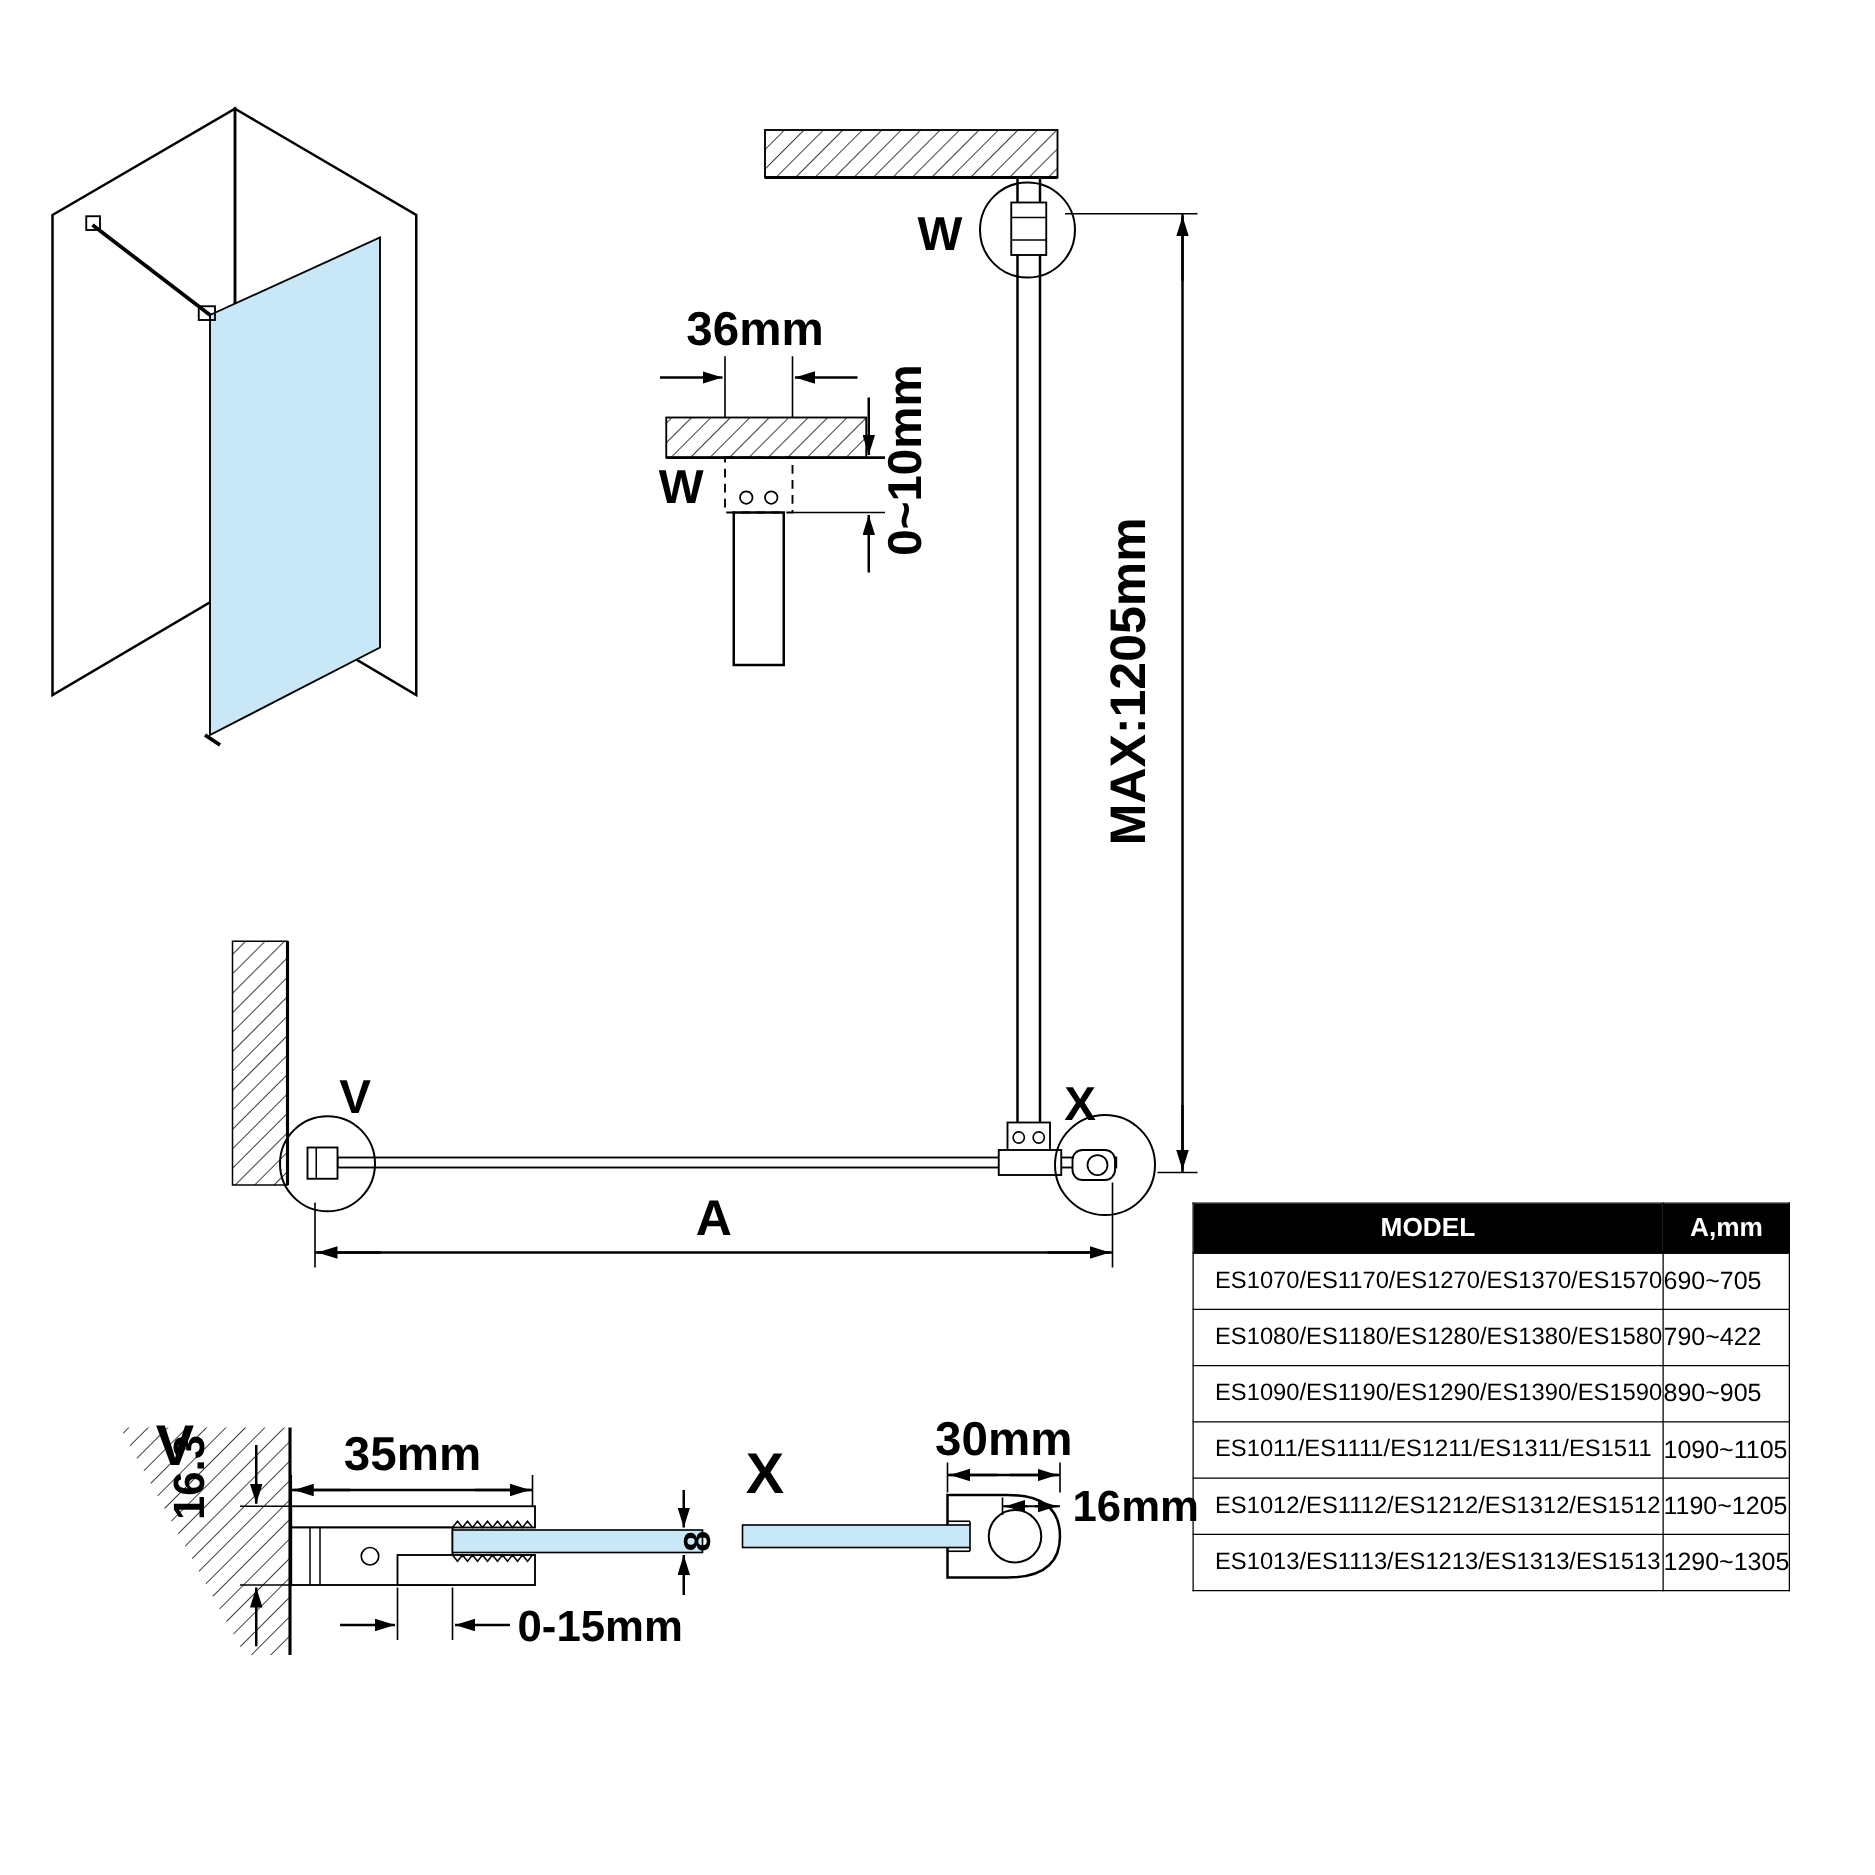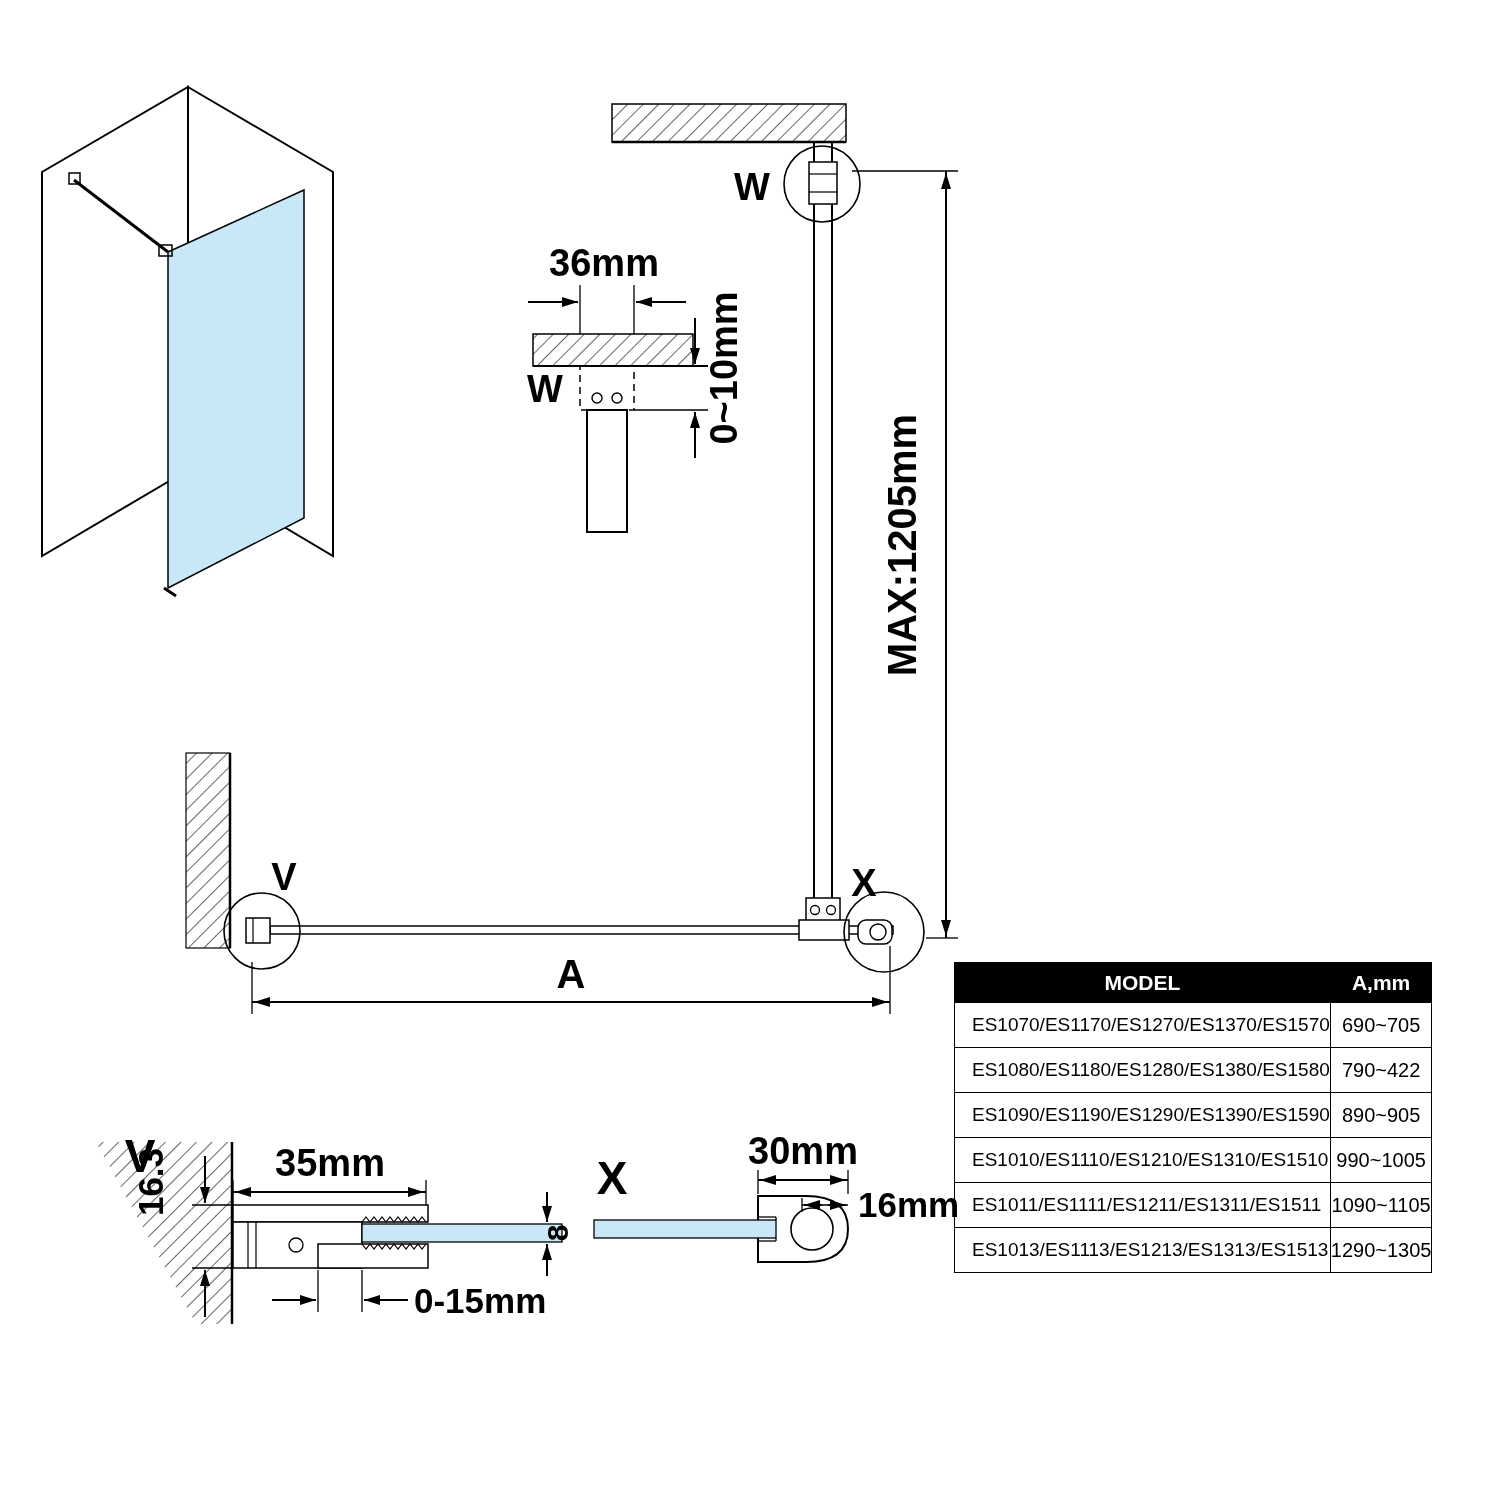--- a/index.html
+++ b/index.html
@@ -7,21 +7,21 @@
   body { width:1500px; height:1500px; font-family:"Liberation Sans", sans-serif; }
   .canvas { position:relative; width:1500px; height:1500px; background:#fff; overflow:hidden; }
   .canvas svg { position:absolute; left:0; top:0; }
   svg text { fill:#000; stroke:none; font-family:"Liberation Sans","DejaVu Sans",sans-serif; font-weight:bold; }
   .t30{font-size:30px} .t35{font-size:35px} .t38{font-size:38px} .t40{font-size:40px} .t46{font-size:46px}
   .spec-table { position:absolute; left:954px; top:962px; width:424px; }
   .spec-table table { width:100%; border-collapse:collapse; }
   .spec-table th { background:#000; color:#fff; border:1px solid #000; font-size:21px; font-weight:bold; height:40px; text-align:center; }
   .spec-table td { border:1px solid #000; height:45px; font-size:19px; color:#000; }
   td.model { text-align:left; padding-left:17px; width:375px; }
-  td.amm { text-align:center; font-size:20px; }
+  td.amm { text-align:left; font-size:20px; }
 </style>
 </head>
 <body>
 
 <div class="canvas">
 
 <svg width="1500" height="1500" viewBox="0 0 1500 1500">
   <defs>
     <marker id="arr" markerUnits="userSpaceOnUse" markerWidth="16" markerHeight="10" refX="16" refY="5" orient="auto">
       <path d="M0,0 L16,5 L0,10 Z" fill="#000"></path>
@@ -204,26 +204,26 @@
       </tr>
       <tr>
         <td class="model">ES1080/ES1180/ES1280/ES1380/ES1580</td>
         <td class="amm">790~422</td>
       </tr>
       <tr>
         <td class="model">ES1090/ES1190/ES1290/ES1390/ES1590</td>
         <td class="amm">890~905</td>
       </tr>
       <tr>
-        <td class="model">ES1010/ES1110/ES1210/ES1310/ES1510</td>
-        <td class="amm">990~1005</td>
-      </tr>
-      <tr>
         <td class="model">ES1011/ES1111/ES1211/ES1311/ES1511</td>
         <td class="amm">1090~1105</td>
+      </tr>
+      <tr>
+        <td class="model">ES1012/ES1112/ES1212/ES1312/ES1512</td>
+        <td class="amm">1190~1205</td>
       </tr>
       <tr>
         <td class="model">ES1013/ES1113/ES1213/ES1313/ES1513</td>
         <td class="amm">1290~1305</td>
       </tr>
     </tbody>
   </table>
 </div>
 
 </div>

